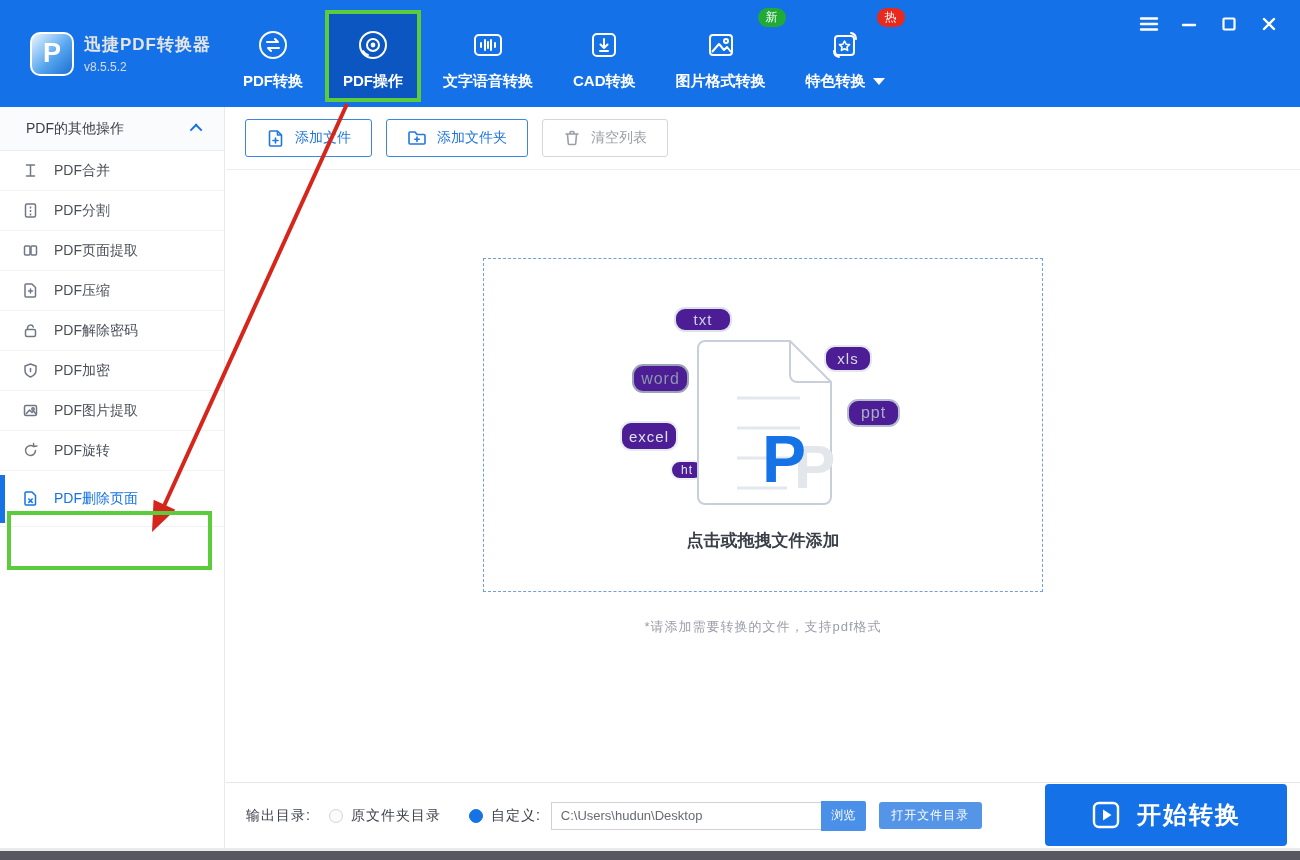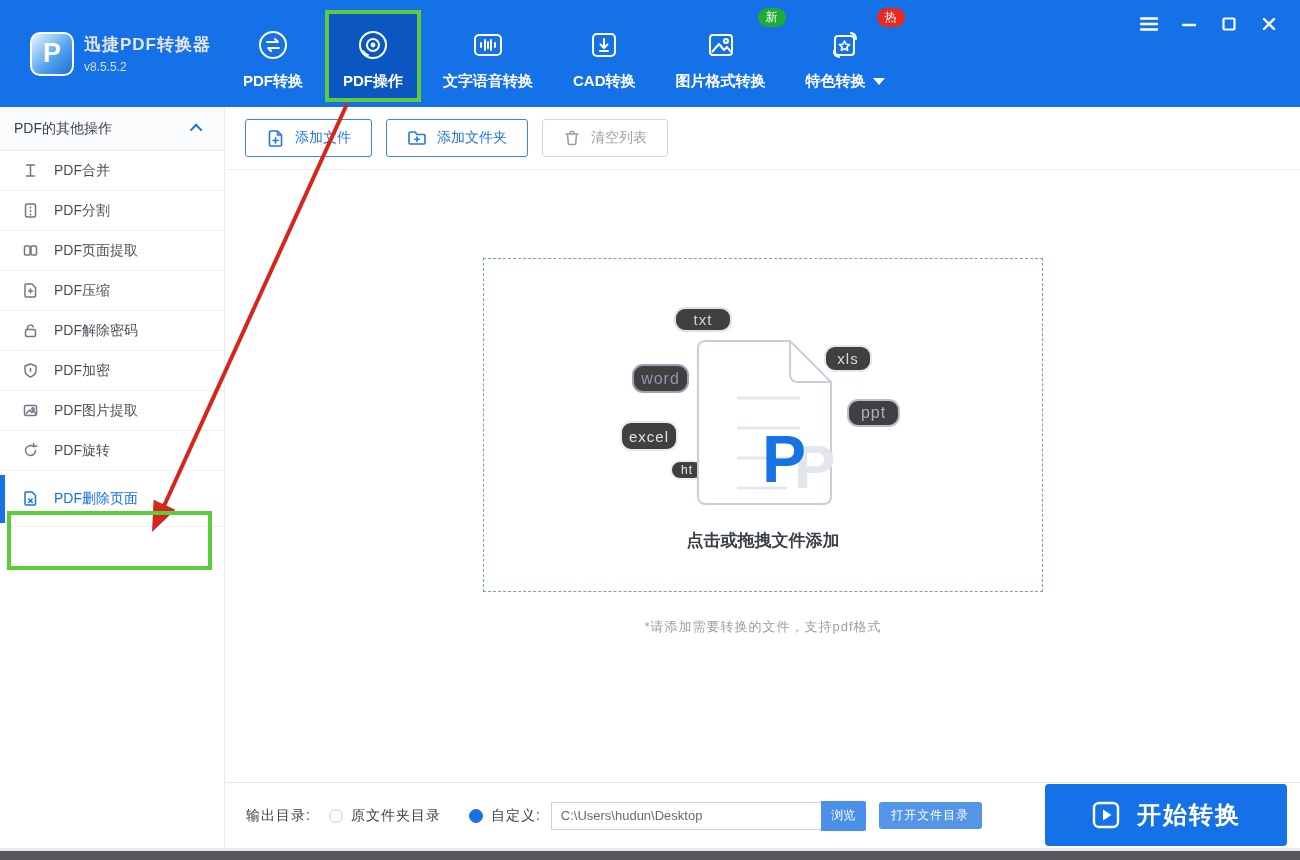--- a/index.html
+++ b/index.html
@@ -54,21 +54,21 @@
   }
   .win-btn { width:26px; height:24px; display:flex; align-items:center; justify-content:center; cursor:pointer; }
 
   
   .sidebar {
     position:absolute; left:0; top:107px; width:225px; height:741px;
     background:#fff; border-right:1px solid #e7e9ee;
   }
   .side-header {
     height:44px; display:flex; align-items:center; justify-content:space-between;
-    padding:0 22px 0 14px; background:#fafbfc; border-bottom:1px solid #ededf1;
+    padding:0 22px 0 26px; background:#fafbfc; border-bottom:1px solid #ededf1;
     font-size:14px; color:#3a3f48;
   }
   .chevron-up {
     width:9px; height:9px; border-left:2px solid #1673e6; border-top:2px solid #1673e6;
     transform:rotate(45deg) translateY(2px);
   }
   .side-list { list-style:none; }
   .side-item {
     height:40px; display:flex; align-items:center; padding-left:22px;
     border-bottom:1px solid #f1f2f5; color:#4a4f58; font-size:14px; cursor:pointer;
@@ -98,21 +98,21 @@
 
   .content { position:relative; height:612px; }
   .dropzone {
     position:absolute; left:257px; top:88px; width:560px; height:334px;
     border:1px dashed #6f9fdc; background:#fff; cursor:pointer;
   }
   .illustration { position:absolute; left:130px; top:44px; width:300px; height:220px; }
   .filetag {
     position:absolute; border:2px solid; border-radius:11px;
     display:flex; align-items:center; justify-content:center;
-    font-size:15px; letter-spacing:1px; background:#404040;
+    font-size:15px; letter-spacing:1px; background:#4c1d95;
   }
   .tag-txt   { left:60px;  top:4px;   width:58px; height:25px; border-color:#dde1ea; color:#ccd2de; }
   .tag-word  { left:18px;  top:61px;  width:57px; height:29px; border-color:#9aa3b5; color:#8d97ab; font-size:16px; }
   .tag-xls   { left:210px; top:42px;  width:48px; height:27px; border-color:#e3e7ee; color:#d5dae4; }
   .tag-ppt   { left:233px; top:96px;  width:53px; height:28px; border-color:#b7bfcf; color:#a8b1c4; font-size:16px; }
   .tag-excel { left:6px;   top:118px; width:58px; height:30px; border-color:#e8ebf1; color:#dde1ea; }
   .tag-ht    { left:56px;  top:157px; width:34px; height:20px; border-color:#edf0f5; color:#e4e8ef; font-size:12px; }
   .doc-svg { position:absolute; left:83px; top:37px; }
   .p-logo { position:absolute; left:148px; top:118px; width:110px; height:95px; }
   .p-shadow {

